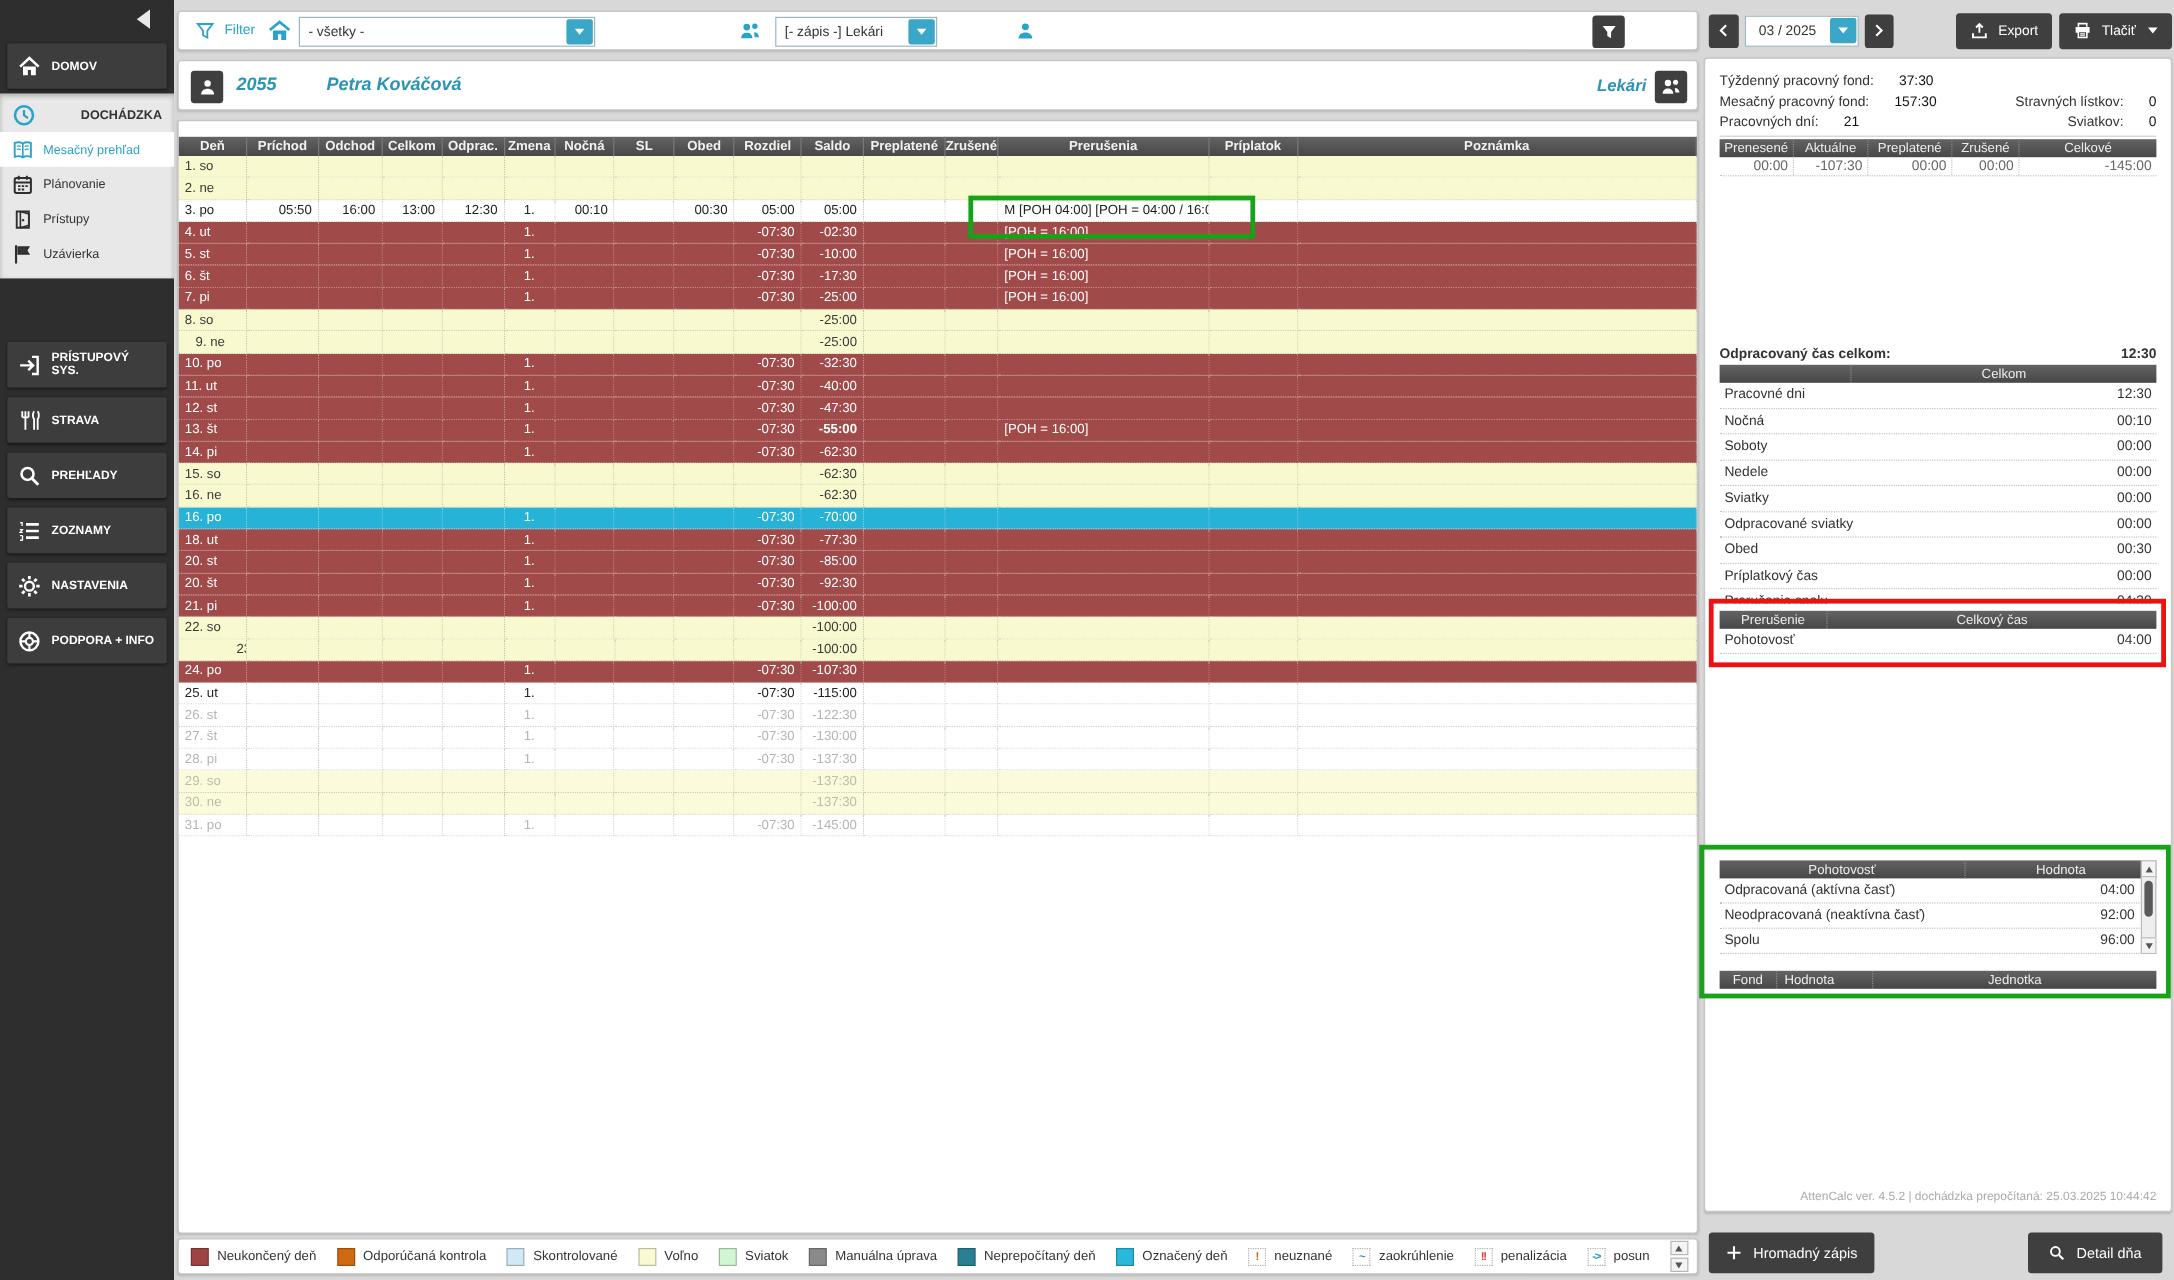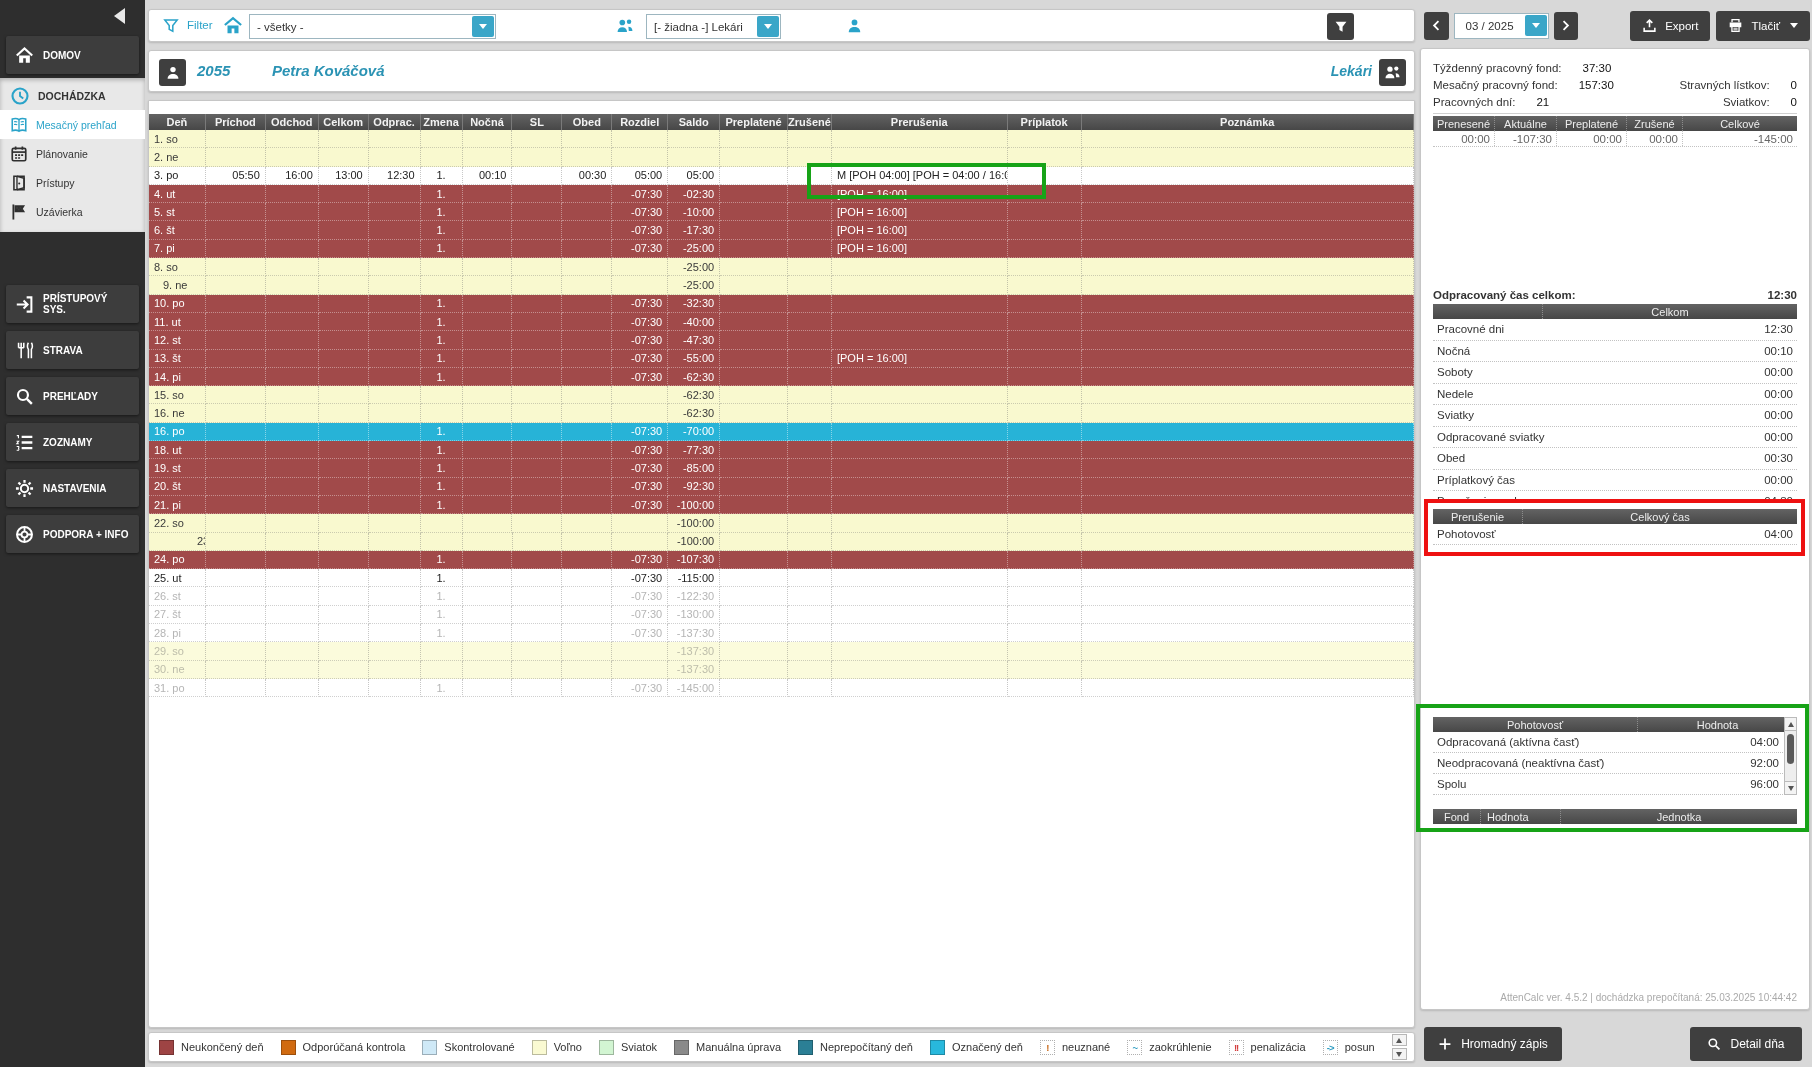--- a/index.html
+++ b/index.html
@@ -14,21 +14,21 @@
   #collapse-btn { position:absolute; top:8px; right:20px; width:0; height:0;
     border-top:8px solid transparent; border-bottom:8px solid transparent; border-right:11px solid #e9e9e9; cursor:pointer; }
   .tile { position:absolute; left:6px; width:133px; height:38px; background:#3d3d3d; border-radius:2px;
     box-shadow:0 1px 3px rgba(0,0,0,.5); display:flex; align-items:center; gap:9px; padding:0 9px;
     color:#fff; font-size:10px; font-weight:bold; cursor:pointer; }
   .tile .icon { width:19px; height:19px; color:#fff; flex:none; }
   #nav-group { position:absolute; left:0; top:78px; width:145px; height:154px; background:#e8e8e8; padding-top:3px;
     box-shadow:inset 0 2px 4px rgba(0,0,0,.25); }
   .group-item { height:29px; display:flex; align-items:center; gap:8px; padding:0 10px; font-size:10.5px; color:#333; cursor:pointer; }
   .group-item .icon { width:18px; height:18px; color:#2f2f2f; flex:none; }
-  .group-item.hdr { font-weight:bold; }
+  .group-item.hdr { font-weight:bold;justify-content:space-between; }
   .group-item.hdr .icon { color:#2aa3c9; width:20px; height:20px; }
   .group-item.active { background:#fff; color:#2aa3c9; }
   .group-item.active .icon { color:#2aa3c9; }
 
   
   #filter-bar { left:148px; top:9px; width:1267px; height:33px; }
   #filter-bar .inner { position:relative; width:100%; height:100%; }
   .abs { position:absolute; }
   .teal { color:#2aa3c9; }
   .dd { position:absolute; top:4px; height:25px; background:#fff; border:1px solid #9db6c0; display:flex; align-items:center; cursor:pointer; }
@@ -267,21 +267,21 @@
     </div>
     <span class="icon abs teal" style="left:466px; top:7px; width:20px; height:18px;">
         <svg viewBox="0 0 16 16">
           <circle cx="5.6" cy="4.9" r="2.5" fill="currentColor"></circle>
           <path d="M1.4 13.3c0-2.7 1.9-4.2 4.2-4.2s4.2 1.5 4.2 4.2z" fill="currentColor"></path>
           <circle cx="11.6" cy="4.3" r="2" fill="currentColor"></circle>
           <path d="M11 8.7c2.1 0 3.6 1.4 3.6 3.7h-3.2" fill="currentColor"></path>
         </svg>
       </span>
     <div class="dd" style="left:497px; width:135px;">
-      <span class="txt">[- žiadna -] Lekári</span>
+      <span class="txt">[- zápis -] Lekári</span>
       <span class="dd-arrow">
           <span class="caret-down"></span>
         </span>
     </div>
     <span class="icon abs teal" style="left:697px; top:7px; width:17px; height:18px;">
         <svg viewBox="0 0 16 16">
           <circle cx="8" cy="4.6" r="2.7" fill="currentColor"></circle>
           <path d="M2.6 13.8c0-3.1 2.4-4.8 5.4-4.8s5.4 1.7 5.4 4.8z" fill="currentColor"></path>
         </svg>
       </span>
@@ -603,21 +603,21 @@
         <span class="c" style="width: 57px;">13. št</span>
         <span class="c num" style="width: 60px;"></span>
         <span class="c num" style="width: 53px;"></span>
         <span class="c num" style="width: 50px;"></span>
         <span class="c num" style="width: 52px;"></span>
         <span class="c ctr" style="width: 42px;">1.</span>
         <span class="c num" style="width: 50px;"></span>
         <span class="c num" style="width: 50px;"></span>
         <span class="c num" style="width: 50px;"></span>
         <span class="c num" style="width: 56px;">-07:30</span>
-        <span class="c num" style="width: 52px;">-55:00</span>
+        <span class="c num" style="width: 52px; font-weight: bold;">-55:00</span>
         <span class="c num" style="width: 68px;"></span>
         <span class="c num" style="width: 44px;"></span>
         <span class="c" style="width: 176px;">[POH = 16:00]</span>
         <span class="c num" style="width: 74px;"></span>
         <span class="c" style="width: 333px;"></span>
       </div>
       <div class="t-row rt-red">
         <span class="c" style="width: 57px;">14. pi</span>
         <span class="c num" style="width: 60px;"></span>
         <span class="c num" style="width: 53px;"></span>
@@ -701,21 +701,21 @@
         <span class="c num" style="width: 50px;"></span>
         <span class="c num" style="width: 56px;">-07:30</span>
         <span class="c num" style="width: 52px;">-77:30</span>
         <span class="c num" style="width: 68px;"></span>
         <span class="c num" style="width: 44px;"></span>
         <span class="c" style="width: 176px;"></span>
         <span class="c num" style="width: 74px;"></span>
         <span class="c" style="width: 333px;"></span>
       </div>
       <div class="t-row rt-red">
-        <span class="c" style="width: 57px;">19. st</span>
+        <span class="c" style="width: 57px;">20. st</span>
         <span class="c num" style="width: 60px;"></span>
         <span class="c num" style="width: 53px;"></span>
         <span class="c num" style="width: 50px;"></span>
         <span class="c num" style="width: 52px;"></span>
         <span class="c ctr" style="width: 42px;">1.</span>
         <span class="c num" style="width: 50px;"></span>
         <span class="c num" style="width: 50px;"></span>
         <span class="c num" style="width: 50px;"></span>
         <span class="c num" style="width: 56px;">-07:30</span>
         <span class="c num" style="width: 52px;">-85:00</span>

